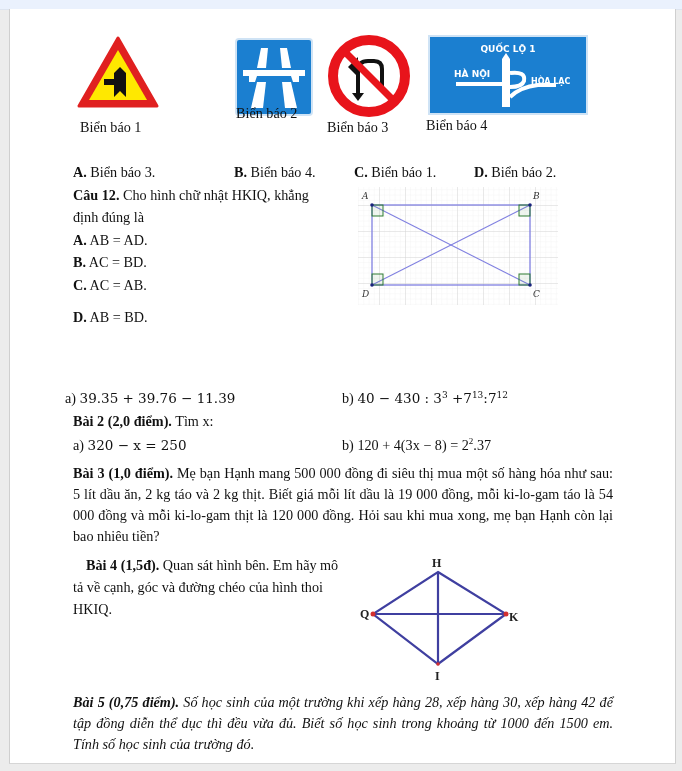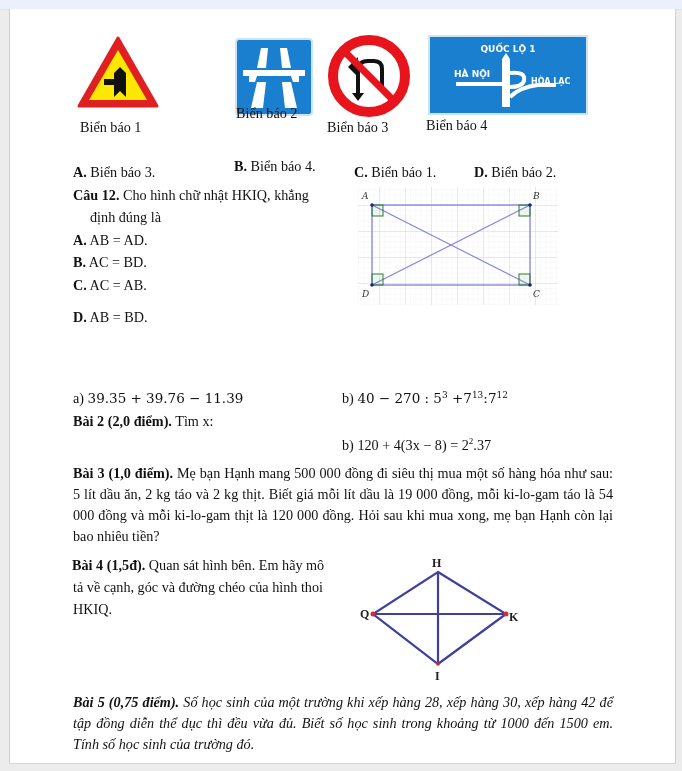--- a/index.html
+++ b/index.html
@@ -67,26 +67,26 @@
       <path d="M82 38 Q98 36 96 46 Q94 52 82 52" fill="none" stroke="#fff" stroke-width="4"></path>
       <path d="M82 62 Q92 52 110 50 H128" fill="none" stroke="#fff" stroke-width="4"></path>
       <text x="80" y="17" font-size="9" fill="#fff" text-anchor="middle" font-family="DejaVu Sans, sans-serif" font-weight="bold">QUỐC LỘ 1</text>
       <text x="26" y="42" font-size="9" fill="#fff" font-family="DejaVu Sans, sans-serif" font-weight="bold">HÀ NỘI</text>
       <text x="103" y="49" font-size="8" fill="#fff" font-family="DejaVu Sans, sans-serif" font-weight="bold">HÒA LẠC</text>
     </svg>
   </div>
   <div class="abs sign-caption" style="left:416px;top:108px;">Biển báo 4</div>
 
   <div class="abs txt" style="left:63px;top:152px;"><span class="b">A.</span><span> Biển báo 3.</span></div>
-  <div class="abs txt" style="left:224px;top:146px;"><span class="b">B.</span><span> Biển báo 4.</span></div>
+  <div class="abs txt" style="left:224px;top:152px;"><span class="b">B.</span><span> Biển báo 4.</span></div>
   <div class="abs txt" style="left:344px;top:152px;"><span class="b">C.</span><span> Biển báo 1.</span></div>
   <div class="abs txt" style="left:464px;top:152px;"><span class="b">D.</span><span> Biển báo 2.</span></div>
 
   <div class="abs txt" style="left:63px;top:175px;"><span class="b">Câu 12.</span><span> Cho hình chữ nhật  HKIQ, khẳng</span></div>
-  <div class="abs txt" style="left:63px;top:197px;margin-left:17px;">định đúng là</div>
+  <div class="abs txt" style="left:63px;top:197px;">định đúng là</div>
   <div class="abs txt" style="left:63px;top:220px;"><span class="b">A.</span><span> AB = AD.</span></div>
   <div class="abs txt" style="left:63px;top:242px;"><span class="b">B.</span><span> AC = BD.</span></div>
   <div class="abs txt" style="left:63px;top:265px;"><span class="b">C.</span><span> AC = AB.</span></div>
   <div class="abs txt" style="left:63px;top:288px;margin-top:9px;"><span class="b">D.</span><span> AB = BD.</span></div>
 
   <div class="abs" style="left:348px;top:178px;width:200px;height:118px;">
     <svg width="200" height="118" viewBox="0 0 200 118">
       <defs>
         <pattern id="smallgrid" width="5.2" height="5.2" patternUnits="userSpaceOnUse">
           <path d="M5.2 0 H0 V5.2" fill="none" stroke="#eeeeee" stroke-width="0.6"></path>
@@ -109,29 +109,30 @@
       <circle cx="172" cy="98" r="1.8" fill="#1a237e"></circle>
       <circle cx="14" cy="98" r="1.8" fill="#1a237e"></circle>
       <text x="4" y="12" font-size="9" font-style="italic" fill="#333" font-family="DejaVu Serif, serif">A</text>
       <text x="175" y="12" font-size="9" font-style="italic" fill="#333" font-family="DejaVu Serif, serif">B</text>
       <text x="175" y="110" font-size="9" font-style="italic" fill="#333" font-family="DejaVu Serif, serif">C</text>
       <text x="4" y="110" font-size="9" font-style="italic" fill="#333" font-family="DejaVu Serif, serif">D</text>
     </svg>
   </div>
 
 
-  <div class="abs txt" style="left:63px;top:378px;"><span>a) </span><span class="math">39.35 + 39.76 − 11.39</span></div>
-  <div class="abs txt" style="left:332px;top:378px;"><span>b) </span><span class="math"><span>40 − 270 :  5</span><sup>3</sup><span> +7</span><sup>13</sup><span>:7</span><sup>12</sup></span></div>
+  <div class="abs txt" style="left:55px;top:378px;"><span>a) </span><span class="math">39.35 + 39.76 − 11.39</span></div>
+  <div class="abs txt" style="left:332px;top:378px;"><span>b) </span><span class="math"><span>40 − 430 :  3</span><sup>3</sup><span> +7</span><sup>13</sup><span>:7</span><sup>12</sup></span></div>
 
   <div class="abs txt" style="left:63px;top:401px;"><span class="b">Bài 2 (2,0 điểm).</span><span> Tìm x:</span></div>
+  <div class="abs txt" style="left:63px;top:425px;"><span>a) </span><span class="math">320 − x = 250</span></div>
   <div class="abs txt" style="left:332px;top:425px;"><span>b)  </span><span><span>120 + 4(3x − 8) = 2</span><sup>2</sup><span>.37</span></span></div>
 
   <div class="abs para" style="left:63px;top:454px;width:540px;"><span class="b">Bài 3 (1,0 điểm).</span><span> Mẹ bạn Hạnh mang 500 000 đồng đi siêu thị mua một số hàng hóa như sau: 5 lít dầu ăn, 2 kg táo và 2 kg thịt. Biết giá mỗi lít dầu là 19 000 đồng, mỗi ki-lo-gam táo là 54 000 đồng và mỗi ki-lo-gam thịt là 120 000 đồng. Hỏi sau khi mua xong, mẹ bạn Hạnh còn lại bao nhiêu tiền?</span></div>
 
-  <div class="abs txt" style="left:62px;top:545px;"><span class="b">Bài 4 (1,5đ).</span><span> Quan sát hình bên. Em hãy mô</span></div>
+  <div class="abs txt" style="left:76px;top:545px;"><span class="b">Bài 4 (1,5đ).</span><span> Quan sát hình bên. Em hãy mô</span></div>
   <div class="abs txt" style="left:63px;top:567px;">tả về cạnh, góc và đường chéo của hình thoi</div>
   <div class="abs txt" style="left:63px;top:589px;">HKIQ.</div>
 
   <div class="abs" style="left:342px;top:545px;width:180px;height:130px;">
     <svg width="180" height="130" viewBox="0 0 180 130">
       <polygon points="86,18 154,60 86,110 21,60" fill="none" stroke="#3f3fa0" stroke-width="2.2"></polygon>
       <line x1="86" y1="18" x2="86" y2="110" stroke="#3f3fa0" stroke-width="2.2"></line>
       <line x1="21" y1="60" x2="154" y2="60" stroke="#3f3fa0" stroke-width="2.2"></line>
       <circle cx="21" cy="60" r="2.5" fill="#d32f2f"></circle>
       <circle cx="154" cy="60" r="2.5" fill="#d32f2f"></circle>

